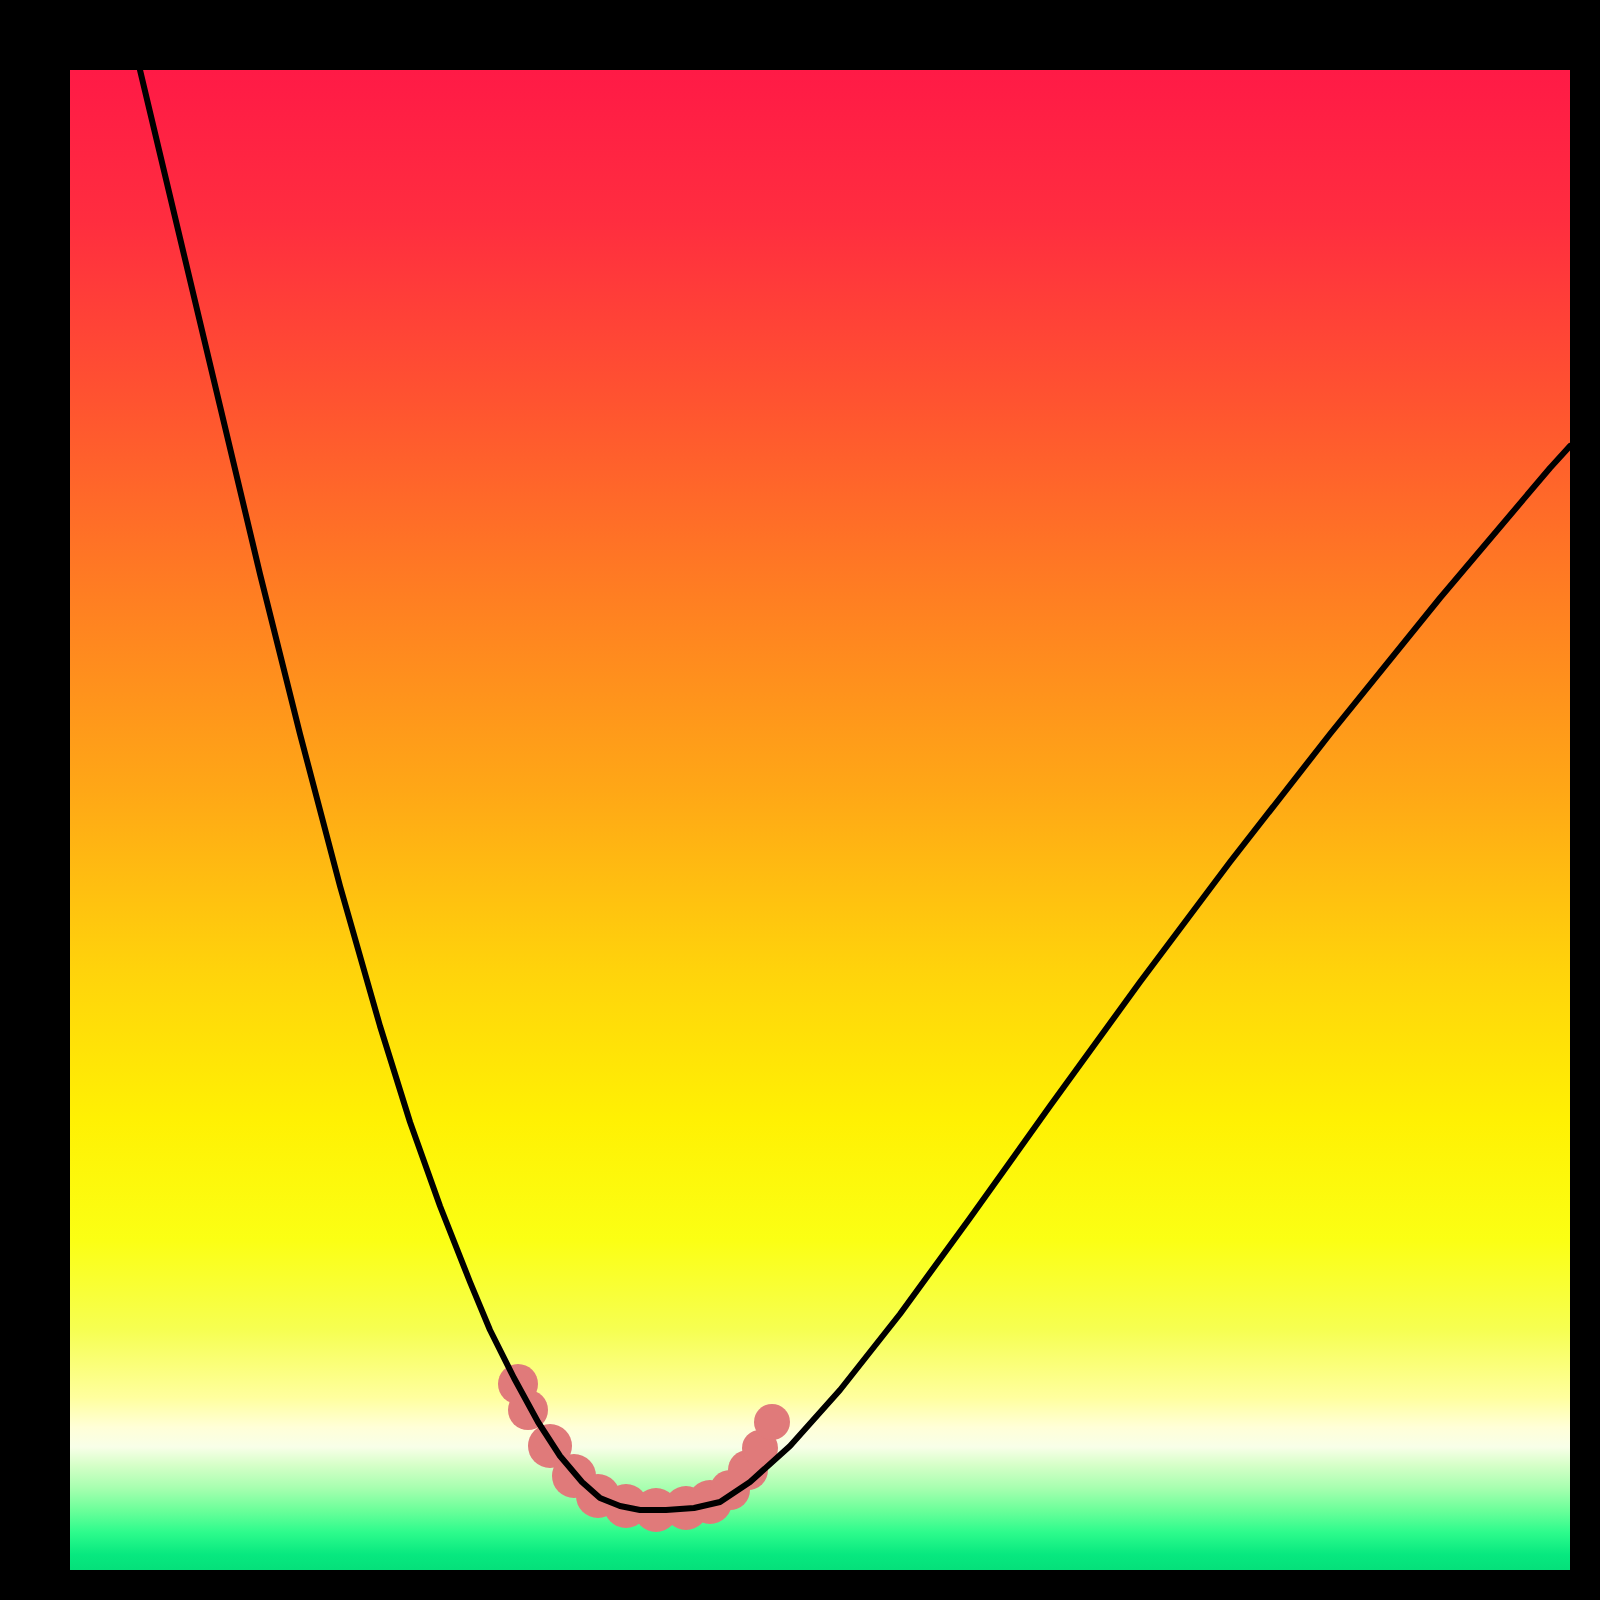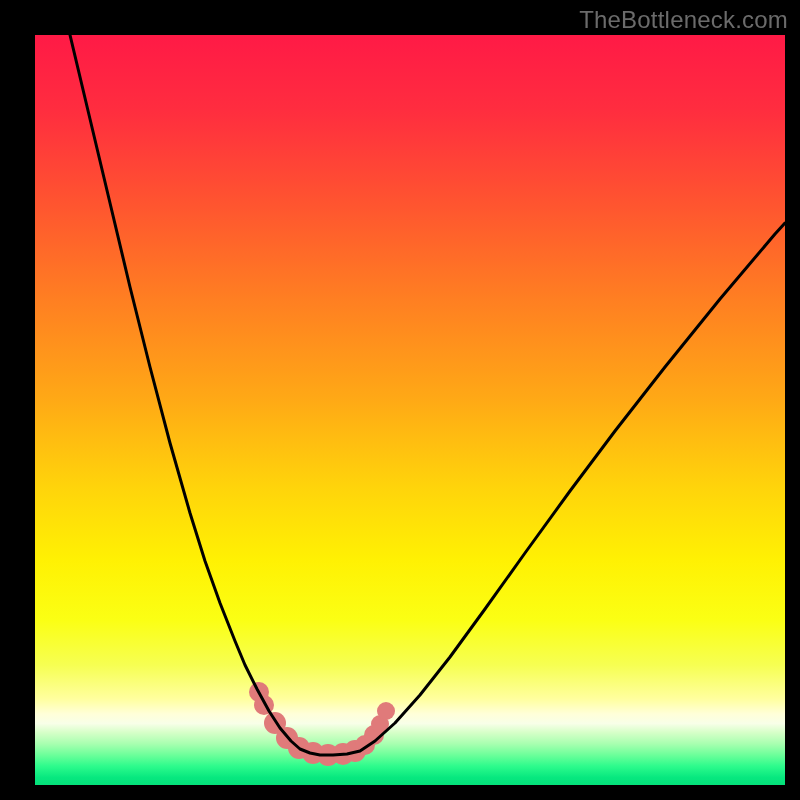--- a/index.html
+++ b/index.html
@@ -48,21 +48,20 @@
     font-weight: 400;
     letter-spacing: 0.2px;
     user-select: none;
   }
 </style>
 </head>
 <body>
 
 <div class="stage">
 
-  <div class="watermark">TheBottleneck.com</div>
 
   <div class="plot-area">
     <svg class="gradient" viewBox="0 0 750 750" preserveAspectRatio="none">
       <defs>
         <linearGradient id="bg-grad" x1="0" y1="0" x2="0" y2="1">
             <stop offset="0.00%" stop-color="#ff1a46"></stop>
             <stop offset="10.00%" stop-color="#ff2d3f"></stop>
             <stop offset="22.00%" stop-color="#ff5330"></stop>
             <stop offset="35.00%" stop-color="#ff7e22"></stop>
             <stop offset="48.00%" stop-color="#ffa716"></stop>

